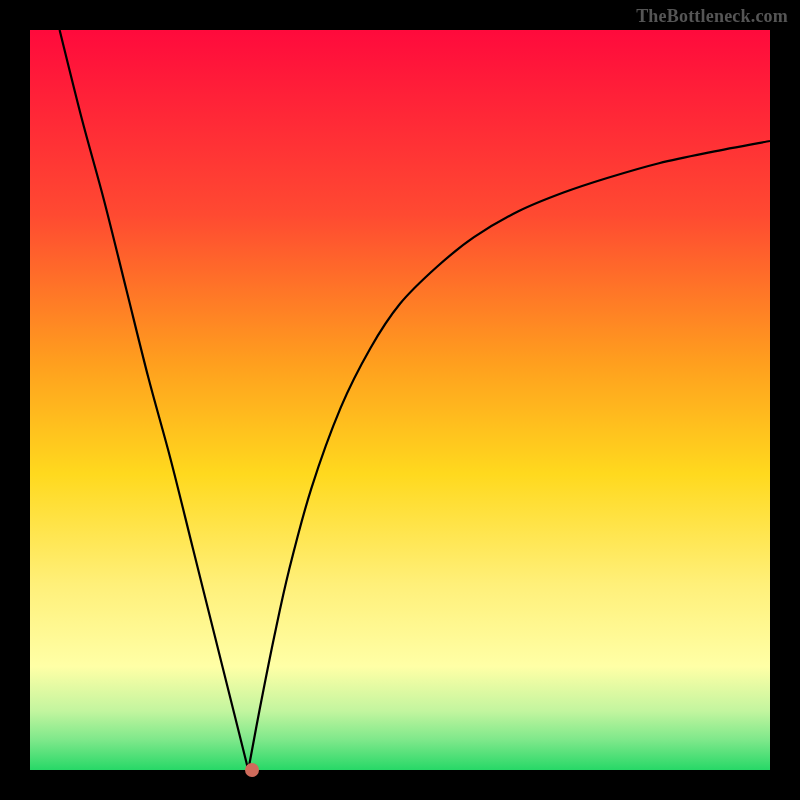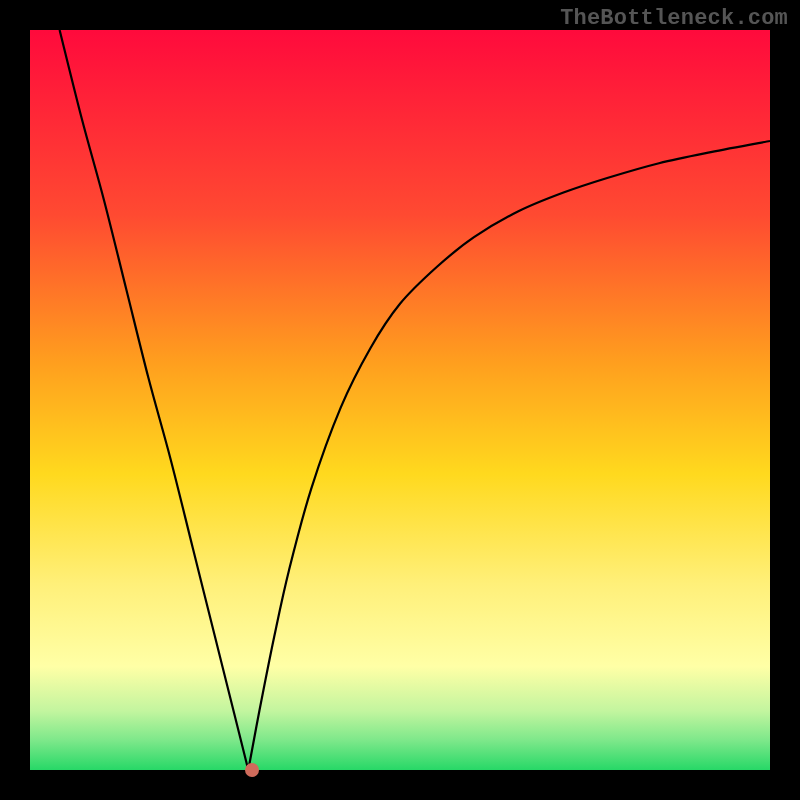--- a/index.html
+++ b/index.html
@@ -34,24 +34,24 @@
       #c3f59f 92%,
       #7de88a 96%,
       #27d867 100%
     );
   }
   .watermark {
     position: absolute;
     top: 6px;
     right: 12px;
     color: #555;
-    font-size: 22px;
+    font-size: 18px;
     font-weight: 600;
     letter-spacing: 0.2px;
-    font-family: Liberation Mono, monospace;
+    font-family: Liberation Serif, serif;
   }
   svg.curve {
     position: absolute;
     inset: 0;
     width: 100%;
     height: 100%;
   }
   .marker {
     position: absolute;
     width: 14px;

